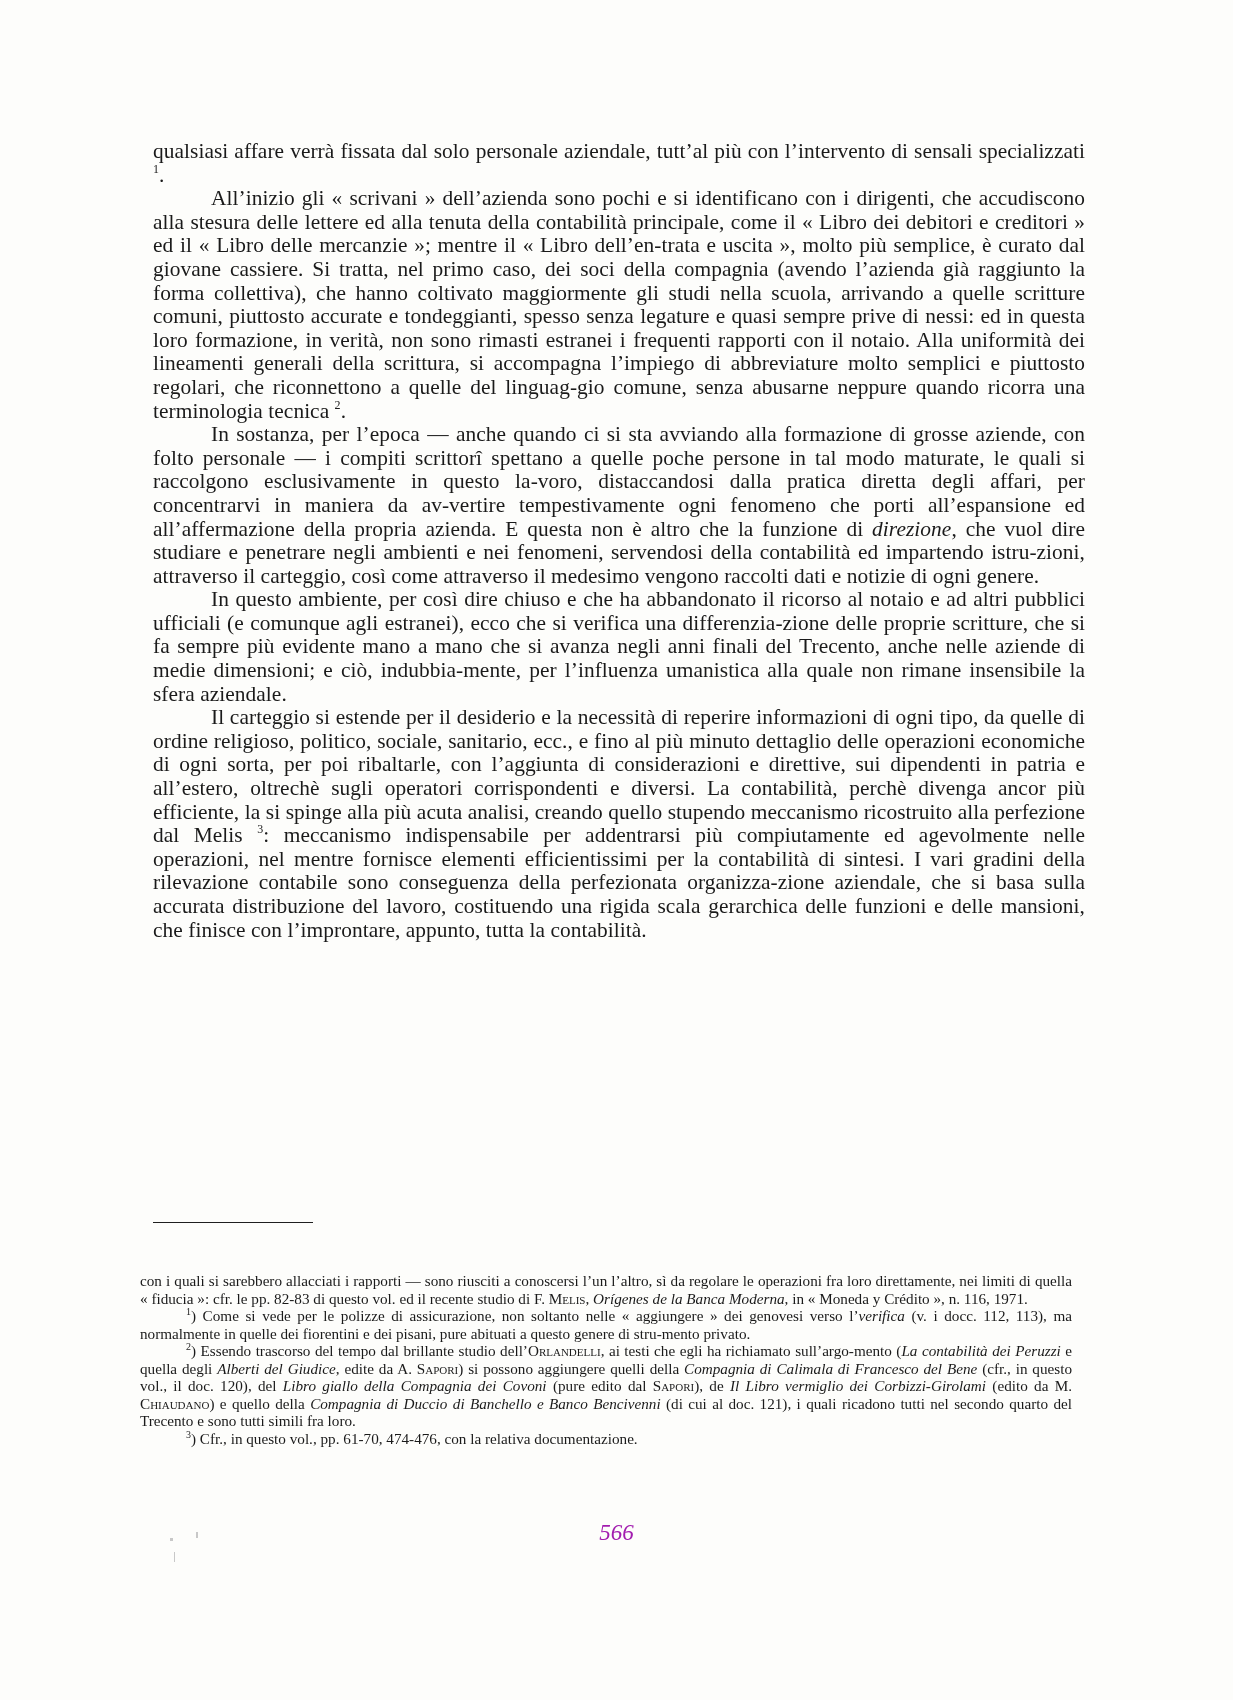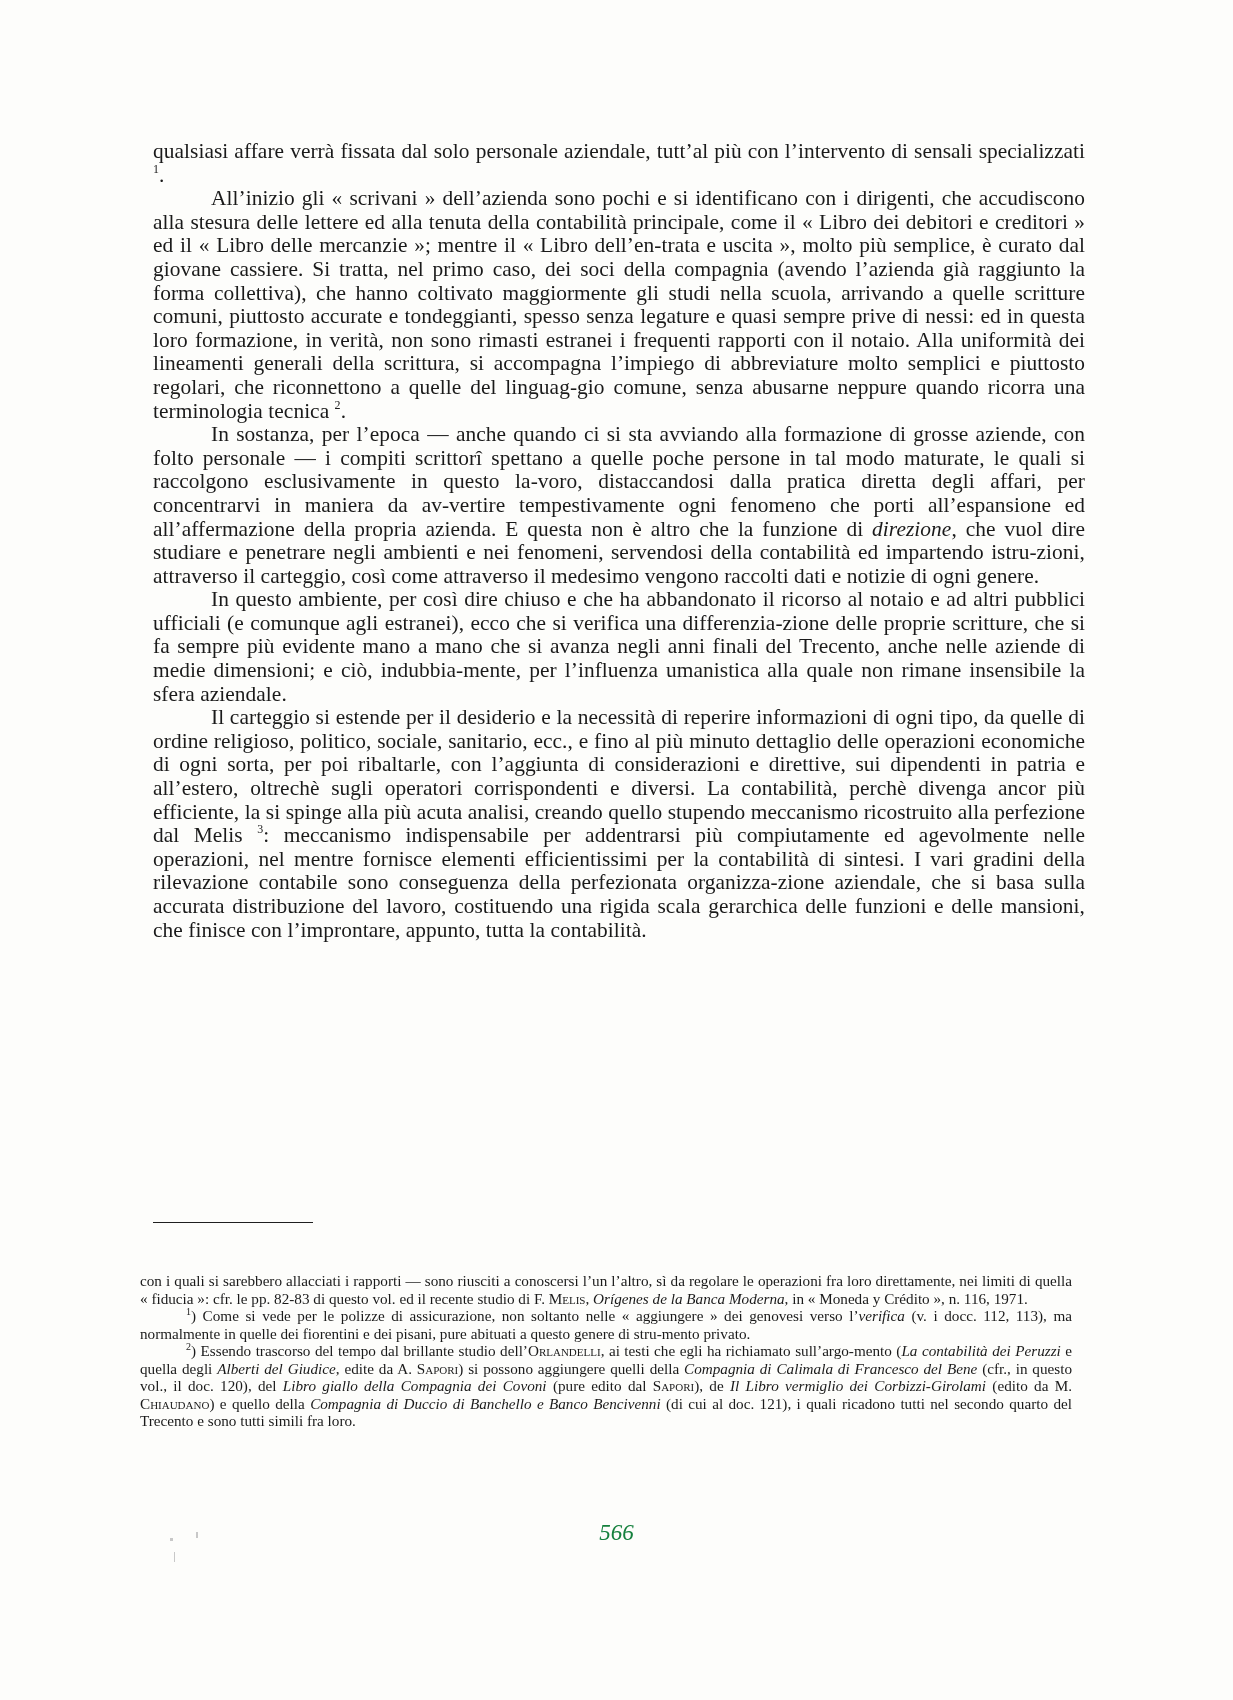--- a/index.html
+++ b/index.html
@@ -78,21 +78,21 @@
       font-variant: small-caps;
     }
     .page-number {
       position: absolute;
       left: 0;
       width: 1233px;
       top: 1520px;
       text-align: center;
       font-size: 23px;
       font-style: italic;
-      color: #15803d;
+      color: #a21caf;
     }
     .scan-speck {
       position: absolute;
       width: 2px;
       height: 6px;
       background: #c8c8c8;
     }
   </style>
 </head>
 <body>
@@ -106,20 +106,21 @@
       <p><span>In questo ambiente, per così dire chiuso e che ha abbandonato il ricorso al notaio e ad altri pubblici ufficiali (e comunque agli estranei), ecco che si verifica una differenzia-zione delle proprie scritture, che si fa sempre più evidente mano a mano che si avanza negli anni finali del Trecento, anche nelle aziende di medie dimensioni; e ciò, indubbia-mente, per l’influenza umanistica alla quale non rimane insensibile la sfera aziendale.</span></p>
       <p><span>Il carteggio si estende per il desiderio e la necessità di reperire informazioni di ogni tipo, da quelle di ordine religioso, politico, sociale, sanitario, ecc., e fino al più minuto dettaglio delle operazioni economiche di ogni sorta, per poi ribaltarle, con l’aggiunta di considerazioni e direttive, sui dipendenti in patria e all’estero, oltrechè sugli operatori corrispondenti e diversi. La contabilità, perchè divenga ancor più efficiente, la si spinge alla più acuta analisi, creando quello stupendo meccanismo ricostruito alla perfezione dal Melis </span><sup>3</sup><span>: meccanismo indispensabile per addentrarsi più compiutamente ed agevolmente nelle operazioni, nel mentre fornisce elementi efficientissimi per la contabilità di sintesi. I vari gradini della rilevazione contabile sono conseguenza della perfezionata organizza-zione aziendale, che si basa sulla accurata distribuzione del lavoro, costituendo una rigida scala gerarchica delle funzioni e delle mansioni, che finisce con l’improntare, appunto, tutta la contabilità.</span></p>
     </div>
 
   <div class="fn-rule"></div>
 
   <div class="footnotes" id="footnotes">
       <p><span>con i quali si sarebbero allacciati i rapporti — sono riusciti a conoscersi l’un l’altro, sì da regolare le operazioni fra loro direttamente, nei limiti di quella « fiducia »: cfr. le pp. 82-83 di questo vol. ed il recente studio di F. </span><span class="sc">Melis</span><span>, </span><i>Orígenes de la Banca Moderna</i><span>, in « Moneda y Crédito », n. 116, 1971.</span></p>
       <p class="fn"><span class="fn-mark">1</span><span>)</span><span> Come si vede per le polizze di assicurazione, non soltanto nelle « aggiungere » dei genovesi verso l’</span><i>verifica</i><span> (v. i docc. 112, 113), ma normalmente in quelle dei fiorentini e dei pisani, pure abituati a questo genere di stru-mento privato.</span></p>
       <p class="fn"><span class="fn-mark">2</span><span>)</span><span> Essendo trascorso del tempo dal brillante studio dell’</span><span class="sc">Orlandelli</span><span>, ai testi che egli ha richiamato sull’argo-mento (</span><i>La contabilità dei Peruzzi</i><span> e quella degli </span><i>Alberti del Giudice</i><span>, edite da A. </span><span class="sc">Sapori</span><span>) si possono aggiungere quelli della </span><i>Compagnia di Calimala di Francesco del Bene</i><span> (cfr., in questo vol., il doc. 120), del </span><i>Libro giallo della Compagnia dei Covoni</i><span> (pure edito dal </span><span class="sc">Sapori</span><span>), de </span><i>Il Libro vermiglio dei Corbizzi-Girolami</i><span> (edito da M. </span><span class="sc">Chiaudano</span><span>) e quello della </span><i>Compagnia di Duccio di Banchello e Banco Bencivenni</i><span> (di cui al doc. 121), i quali ricadono tutti nel secondo quarto del Trecento e sono tutti simili fra loro.</span></p>
+      <p class="fn"><span class="fn-mark">3</span><span>)</span><span> Cfr., in questo vol., pp. 61-70, 474-476, con la relativa documentazione.</span></p>
     </div>
 
   <div class="page-number">566</div>
 
   <div class="scan-speck" style="left:196px; top:1532px;"></div>
   <div class="scan-speck" style="left:174px; top:1552px; height:10px; width:1px;"></div>
   <div class="scan-speck" style="left:170px; top:1538px; height:3px; width:3px;"></div>
 </div>
 
 </body></html>

